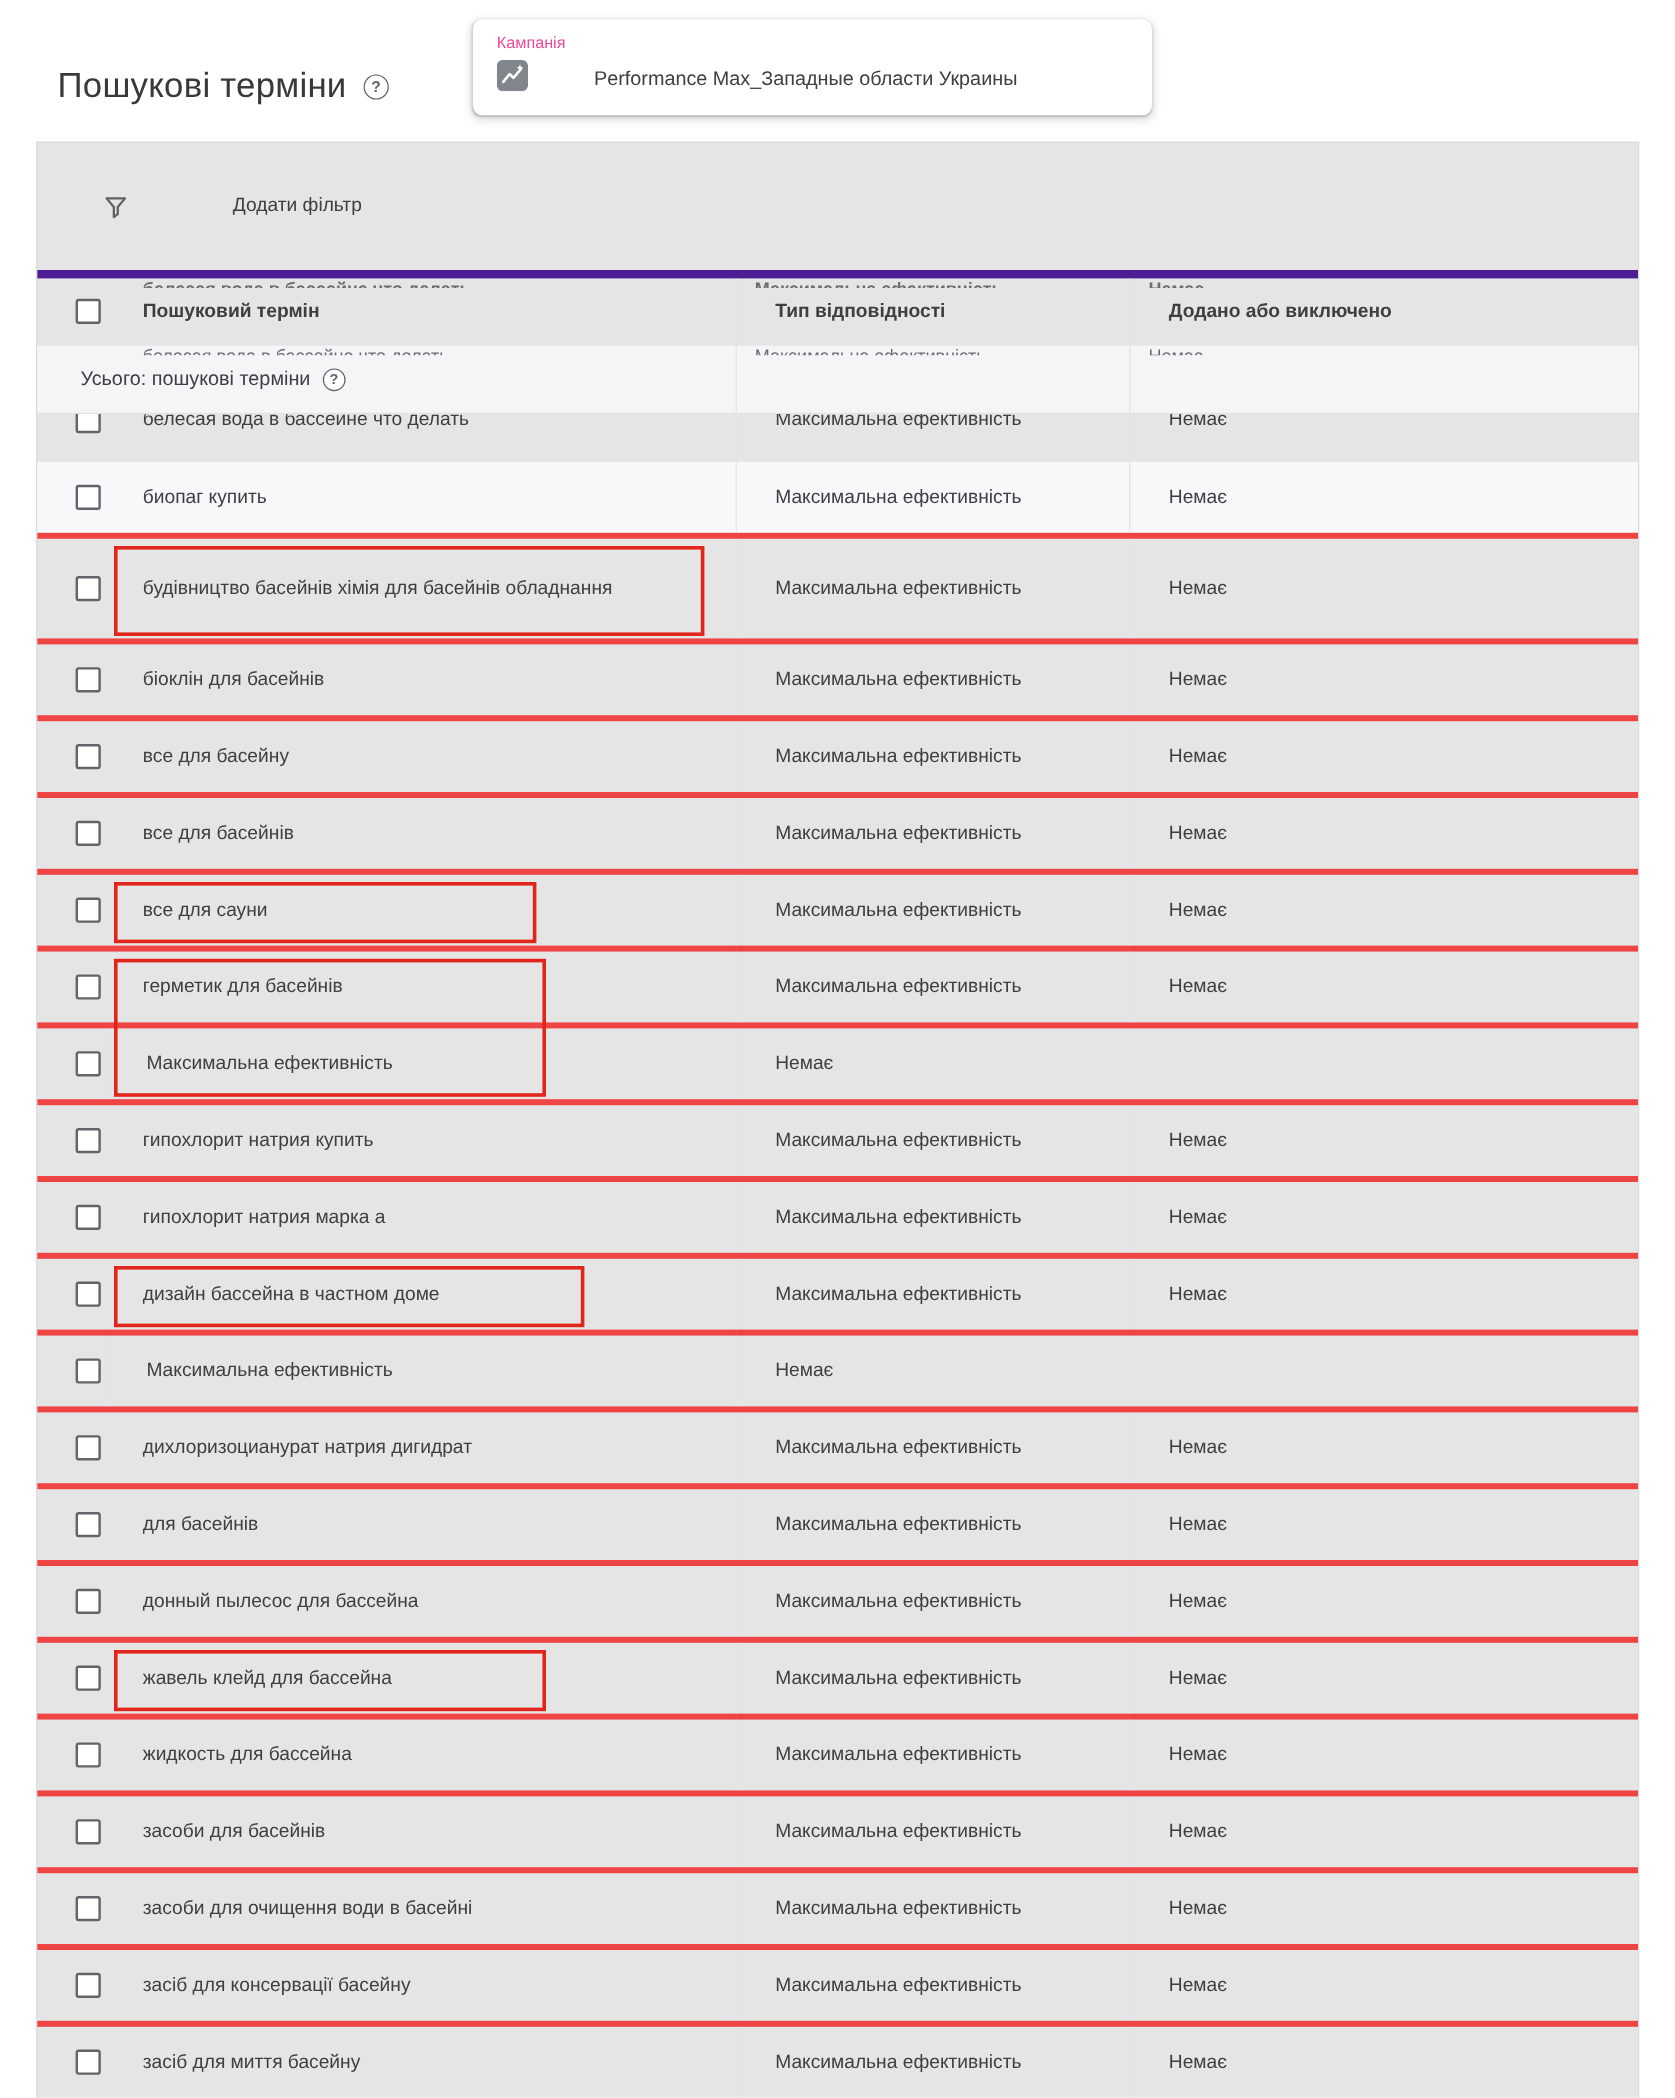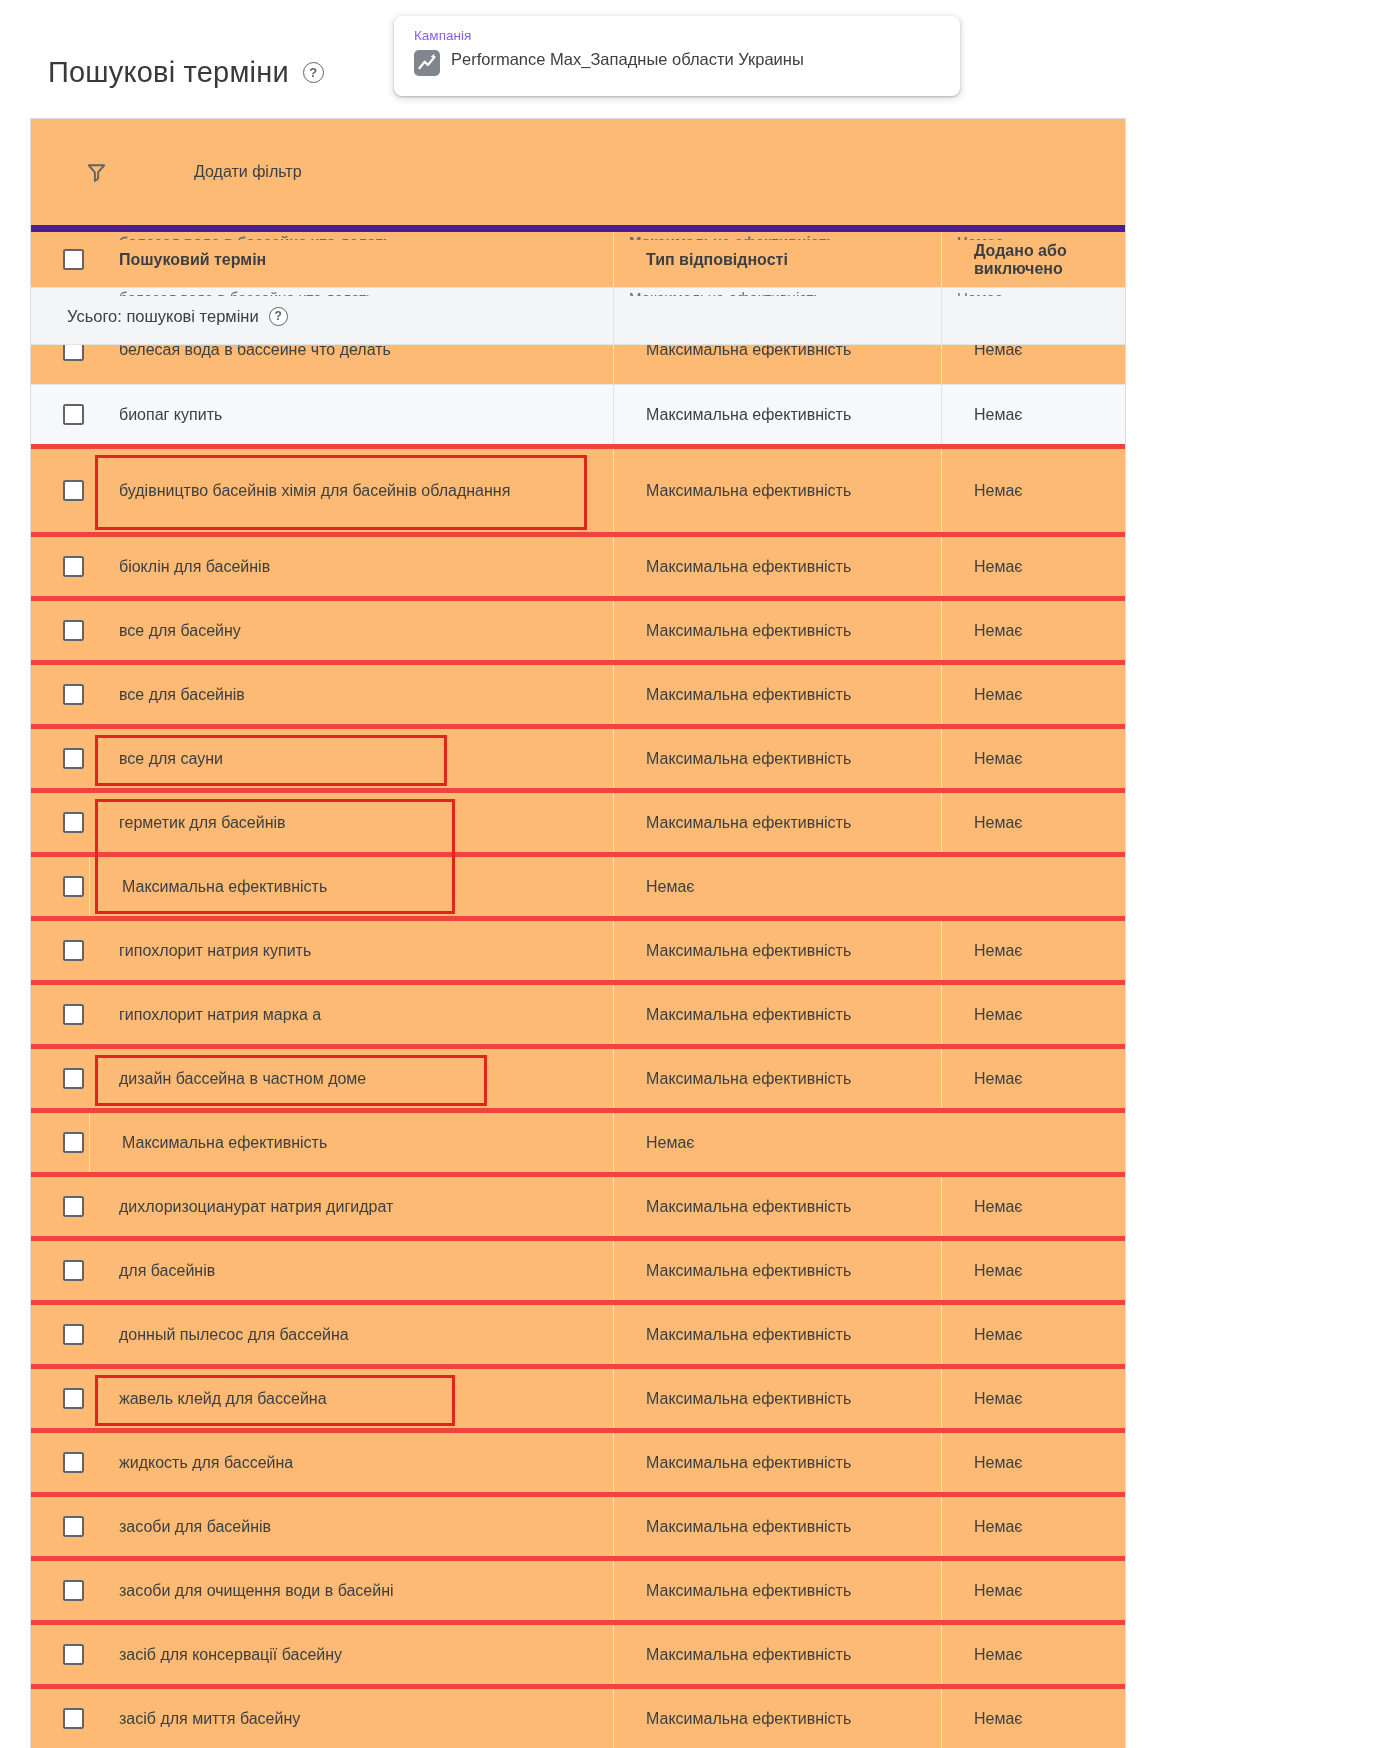--- a/index.html
+++ b/index.html
@@ -10,28 +10,28 @@
   .page-title-row { position:absolute; left:48px; top:44px; display:flex; align-items:center;margin-top:12px; }
   .page-title { font-size:29px; font-weight:400; color:#38393b; letter-spacing:.2px; }
   .help { display:inline-flex; align-items:center; justify-content:center;
     width:21px; height:21px; border:1.6px solid #5f6368; border-radius:50%;
     color:#5f6368; font-size:13px; font-weight:700; margin-left:14px; background:#fff; }
   .help.small { width:19px; height:19px; font-size:12px; margin-left:10px; }
 
   .campaign-chip { position:absolute; left:394px; top:16px; width:566px; height:80px;
     background:#fff; border-radius:8px; padding:12px 20px 0 20px;
     box-shadow:0 1px 2px rgba(60,64,67,.3), 0 2px 6px 2px rgba(60,64,67,.15); }
-  .chip-label { font-size:13.5px; color:#8b5cf6; }
-  .chip-value-row { display:flex; align-items:flex-start; margin-top:7px; }
+  .chip-label { font-size:13.5px; color:#ec4899; }
+  .chip-value-row { display:flex; align-items:flex-end; margin-top:7px;gap:44px; }
   .pmax-icon { width:26px; height:26px; flex:0 0 26px; margin-right:11px; }
   .chip-value { font-size:16.5px; color:#3c4043; white-space:nowrap; }
 
   
-  .card { position:absolute; left:30px; top:118px; width:1096px; height:1630px;
-    background:#fdba74; border:1px solid #dadce0; border-bottom:none; overflow:hidden; }
+  .card { position:absolute; left:30px; top:118px; width:1336px; height:1630px;
+    background:#e5e5e5; border:1px solid #dadce0; border-bottom:none; overflow:hidden; }
 
   .filter-bar { height:106px; display:flex; align-items:center; }
   .funnel { margin-left:54px; }
   .filter-label { margin-left:86px; font-size:16px; color:#3c4043; cursor:pointer; }
 
   .grid { display:grid; grid-template-columns:58px 524px 328px 1fr; }
   .cell { display:flex; align-items:center; height:100%; }
   .c-border { border-left:1px solid #e1e3e5; }
   .pad-term { padding-left:30px; }
   .pad-val  { padding-left:32px; }

